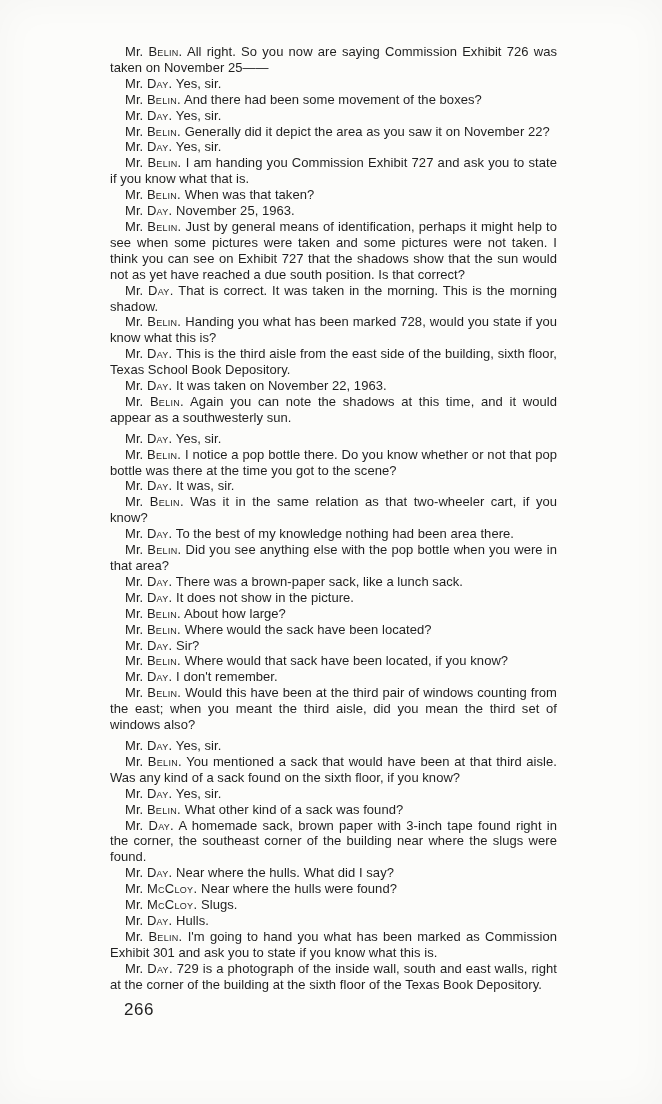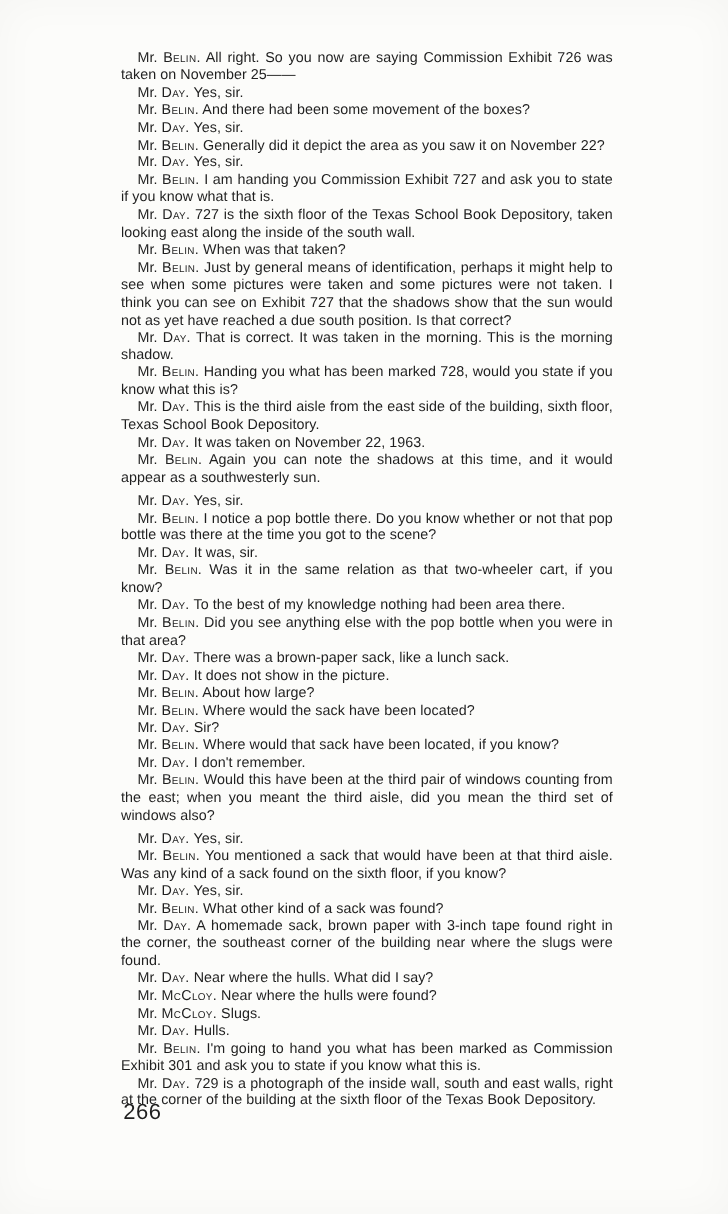--- a/index.html
+++ b/index.html
@@ -34,23 +34,23 @@
   }
   .entry.gap-before {
     margin-top: 5px;
   }
   .speaker-name {
     font-variant: small-caps;
     letter-spacing: 0.3px;
   }
   .page-number {
     position: absolute;
-    left: 112px;
+    left: 124px;
     top: 1000px;
-    font-size: 20px;
+    font-size: 17px;
     letter-spacing: 0.5px;
   }
 </style>
 </head>
 <body>
 
 <div class="page">
   <div class="text-block">
   <p class="entry"><span class="speaker-prefix">Mr. </span><span class="speaker-name">Belin.</span><span class="entry-text"> All right.  So you now are saying Commission Exhibit 726 was taken on November 25——</span></p>
 
@@ -59,24 +59,24 @@
   <p class="entry"><span class="speaker-prefix">Mr. </span><span class="speaker-name">Belin.</span><span class="entry-text"> And there had been some movement of the boxes?</span></p>
 
   <p class="entry"><span class="speaker-prefix">Mr. </span><span class="speaker-name">Day.</span><span class="entry-text"> Yes, sir.</span></p>
 
   <p class="entry"><span class="speaker-prefix">Mr. </span><span class="speaker-name">Belin.</span><span class="entry-text"> Generally did it depict the area as you saw it on November 22?</span></p>
 
   <p class="entry"><span class="speaker-prefix">Mr. </span><span class="speaker-name">Day.</span><span class="entry-text"> Yes, sir.</span></p>
 
   <p class="entry"><span class="speaker-prefix">Mr. </span><span class="speaker-name">Belin.</span><span class="entry-text"> I am handing you Commission Exhibit 727 and ask you to state if you know what that is.</span></p>
 
-  <p class="entry"><span class="speaker-prefix">Mr. </span><span class="speaker-name">Day.</span><span class="entry-text"> 727 is the sixth floor of the Texas School Book Depository, taken looking east along the inside of the south wall.</span></p>
 
   <p class="entry"><span class="speaker-prefix">Mr. </span><span class="speaker-name">Belin.</span><span class="entry-text"> When was that taken?</span></p>
 
+  <p class="entry"><span class="speaker-prefix">Mr. </span><span class="speaker-name">Day.</span><span class="entry-text"> November 25, 1963.</span></p>
 
   <p class="entry"><span class="speaker-prefix">Mr. </span><span class="speaker-name">Belin.</span><span class="entry-text"> Just by general means of identification, perhaps it might help to see when some pictures were taken and some pictures were not taken.  I think you can see on Exhibit 727 that the shadows show that the sun would not as yet have reached a due south position.  Is that correct?</span></p>
 
   <p class="entry"><span class="speaker-prefix">Mr. </span><span class="speaker-name">Day.</span><span class="entry-text"> That is correct.  It was taken in the morning.  This is the morning shadow.</span></p>
 
   <p class="entry"><span class="speaker-prefix">Mr. </span><span class="speaker-name">Belin.</span><span class="entry-text"> Handing you what has been marked 728, would you state if you know what this is?</span></p>
 
   <p class="entry"><span class="speaker-prefix">Mr. </span><span class="speaker-name">Day.</span><span class="entry-text"> This is the third aisle from the east side of the building, sixth floor, Texas School Book Depository.</span></p>
 
 

